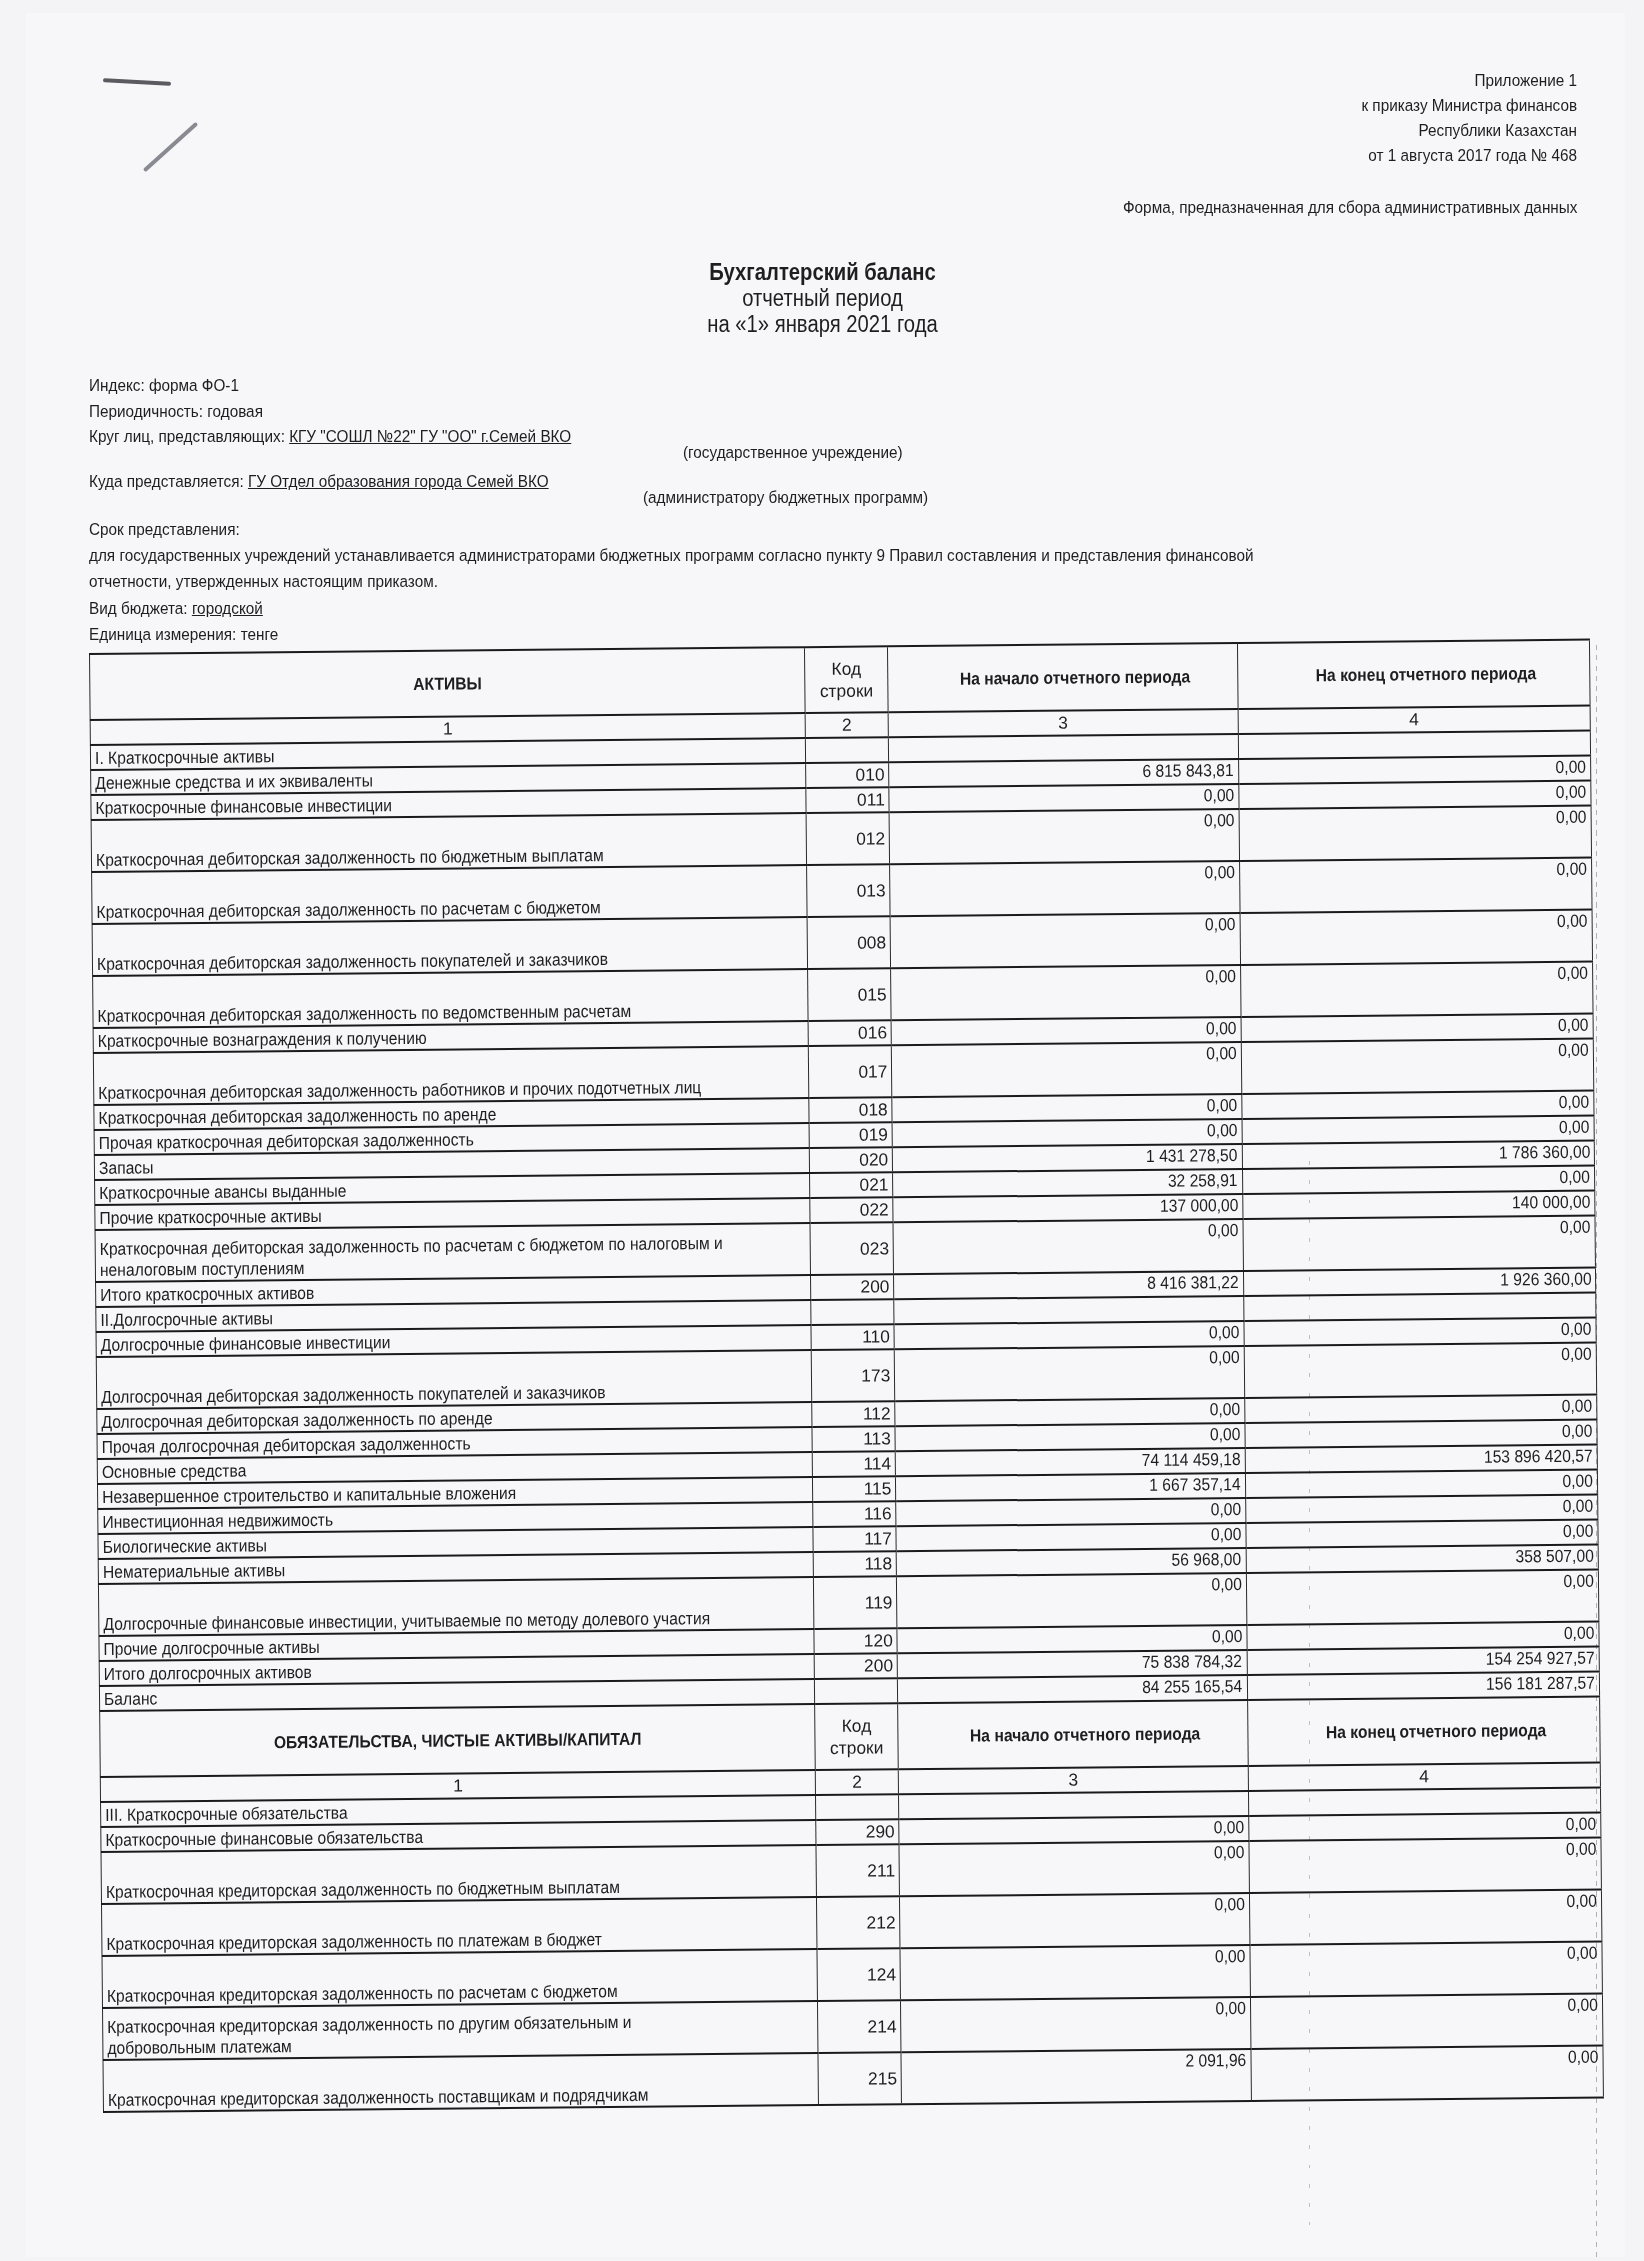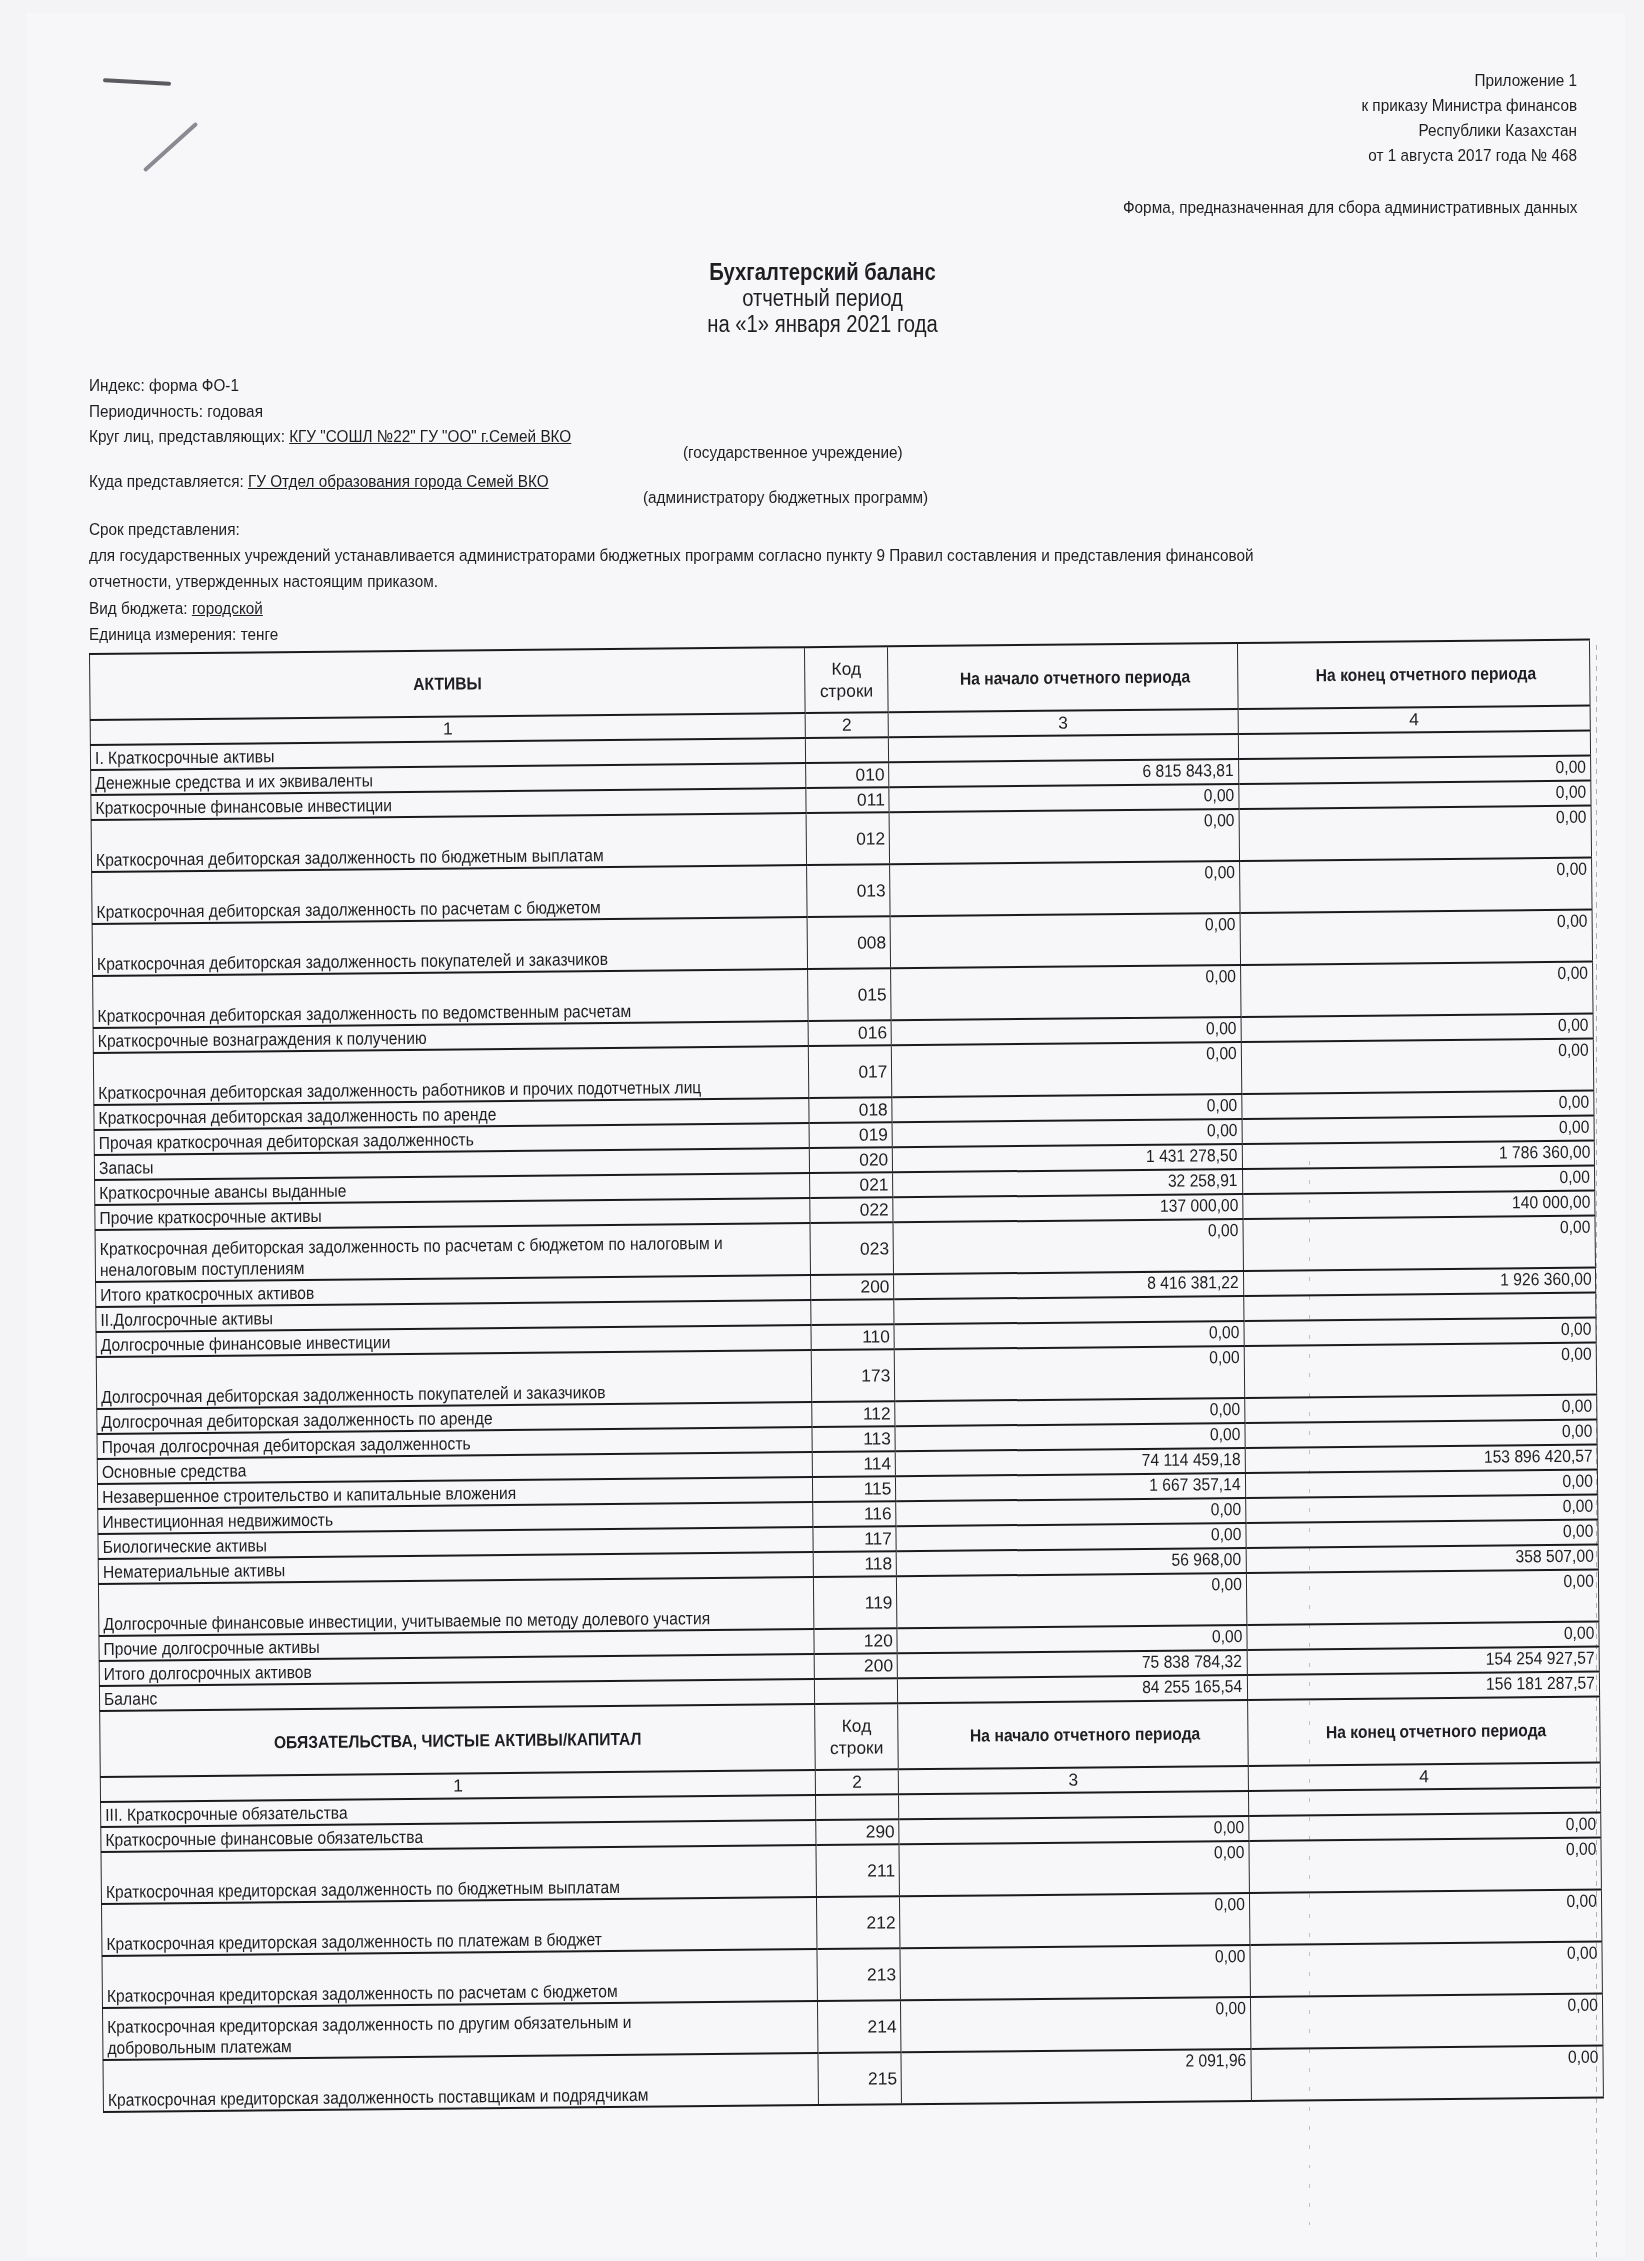--- a/index.html
+++ b/index.html
@@ -334,21 +334,21 @@
     <td class="c-end"><span class="val-text">0,00</span></td>
   </tr>
       <tr class="tall">
     <td class="c-label"><span class="lbl-text">Краткосрочная кредиторская задолженность по платежам в бюджет</span></td>
     <td class="c-code">212</td>
     <td class="c-start"><span class="val-text">0,00</span></td>
     <td class="c-end"><span class="val-text">0,00</span></td>
   </tr>
       <tr class="tall">
     <td class="c-label"><span class="lbl-text">Краткосрочная кредиторская задолженность по расчетам с бюджетом</span></td>
-    <td class="c-code">213</td>
+    <td class="c-code">124</td>
     <td class="c-start"><span class="val-text">0,00</span></td>
     <td class="c-end"><span class="val-text">0,00</span></td>
   </tr>
       <tr class="tall">
     <td class="c-label"><span class="lbl-text">Краткосрочная кредиторская задолженность по другим обязательным и добровольным платежам</span></td>
     <td class="c-code">214</td>
     <td class="c-start"><span class="val-text">0,00</span></td>
     <td class="c-end"><span class="val-text">0,00</span></td>
   </tr>
       <tr class="tall">

